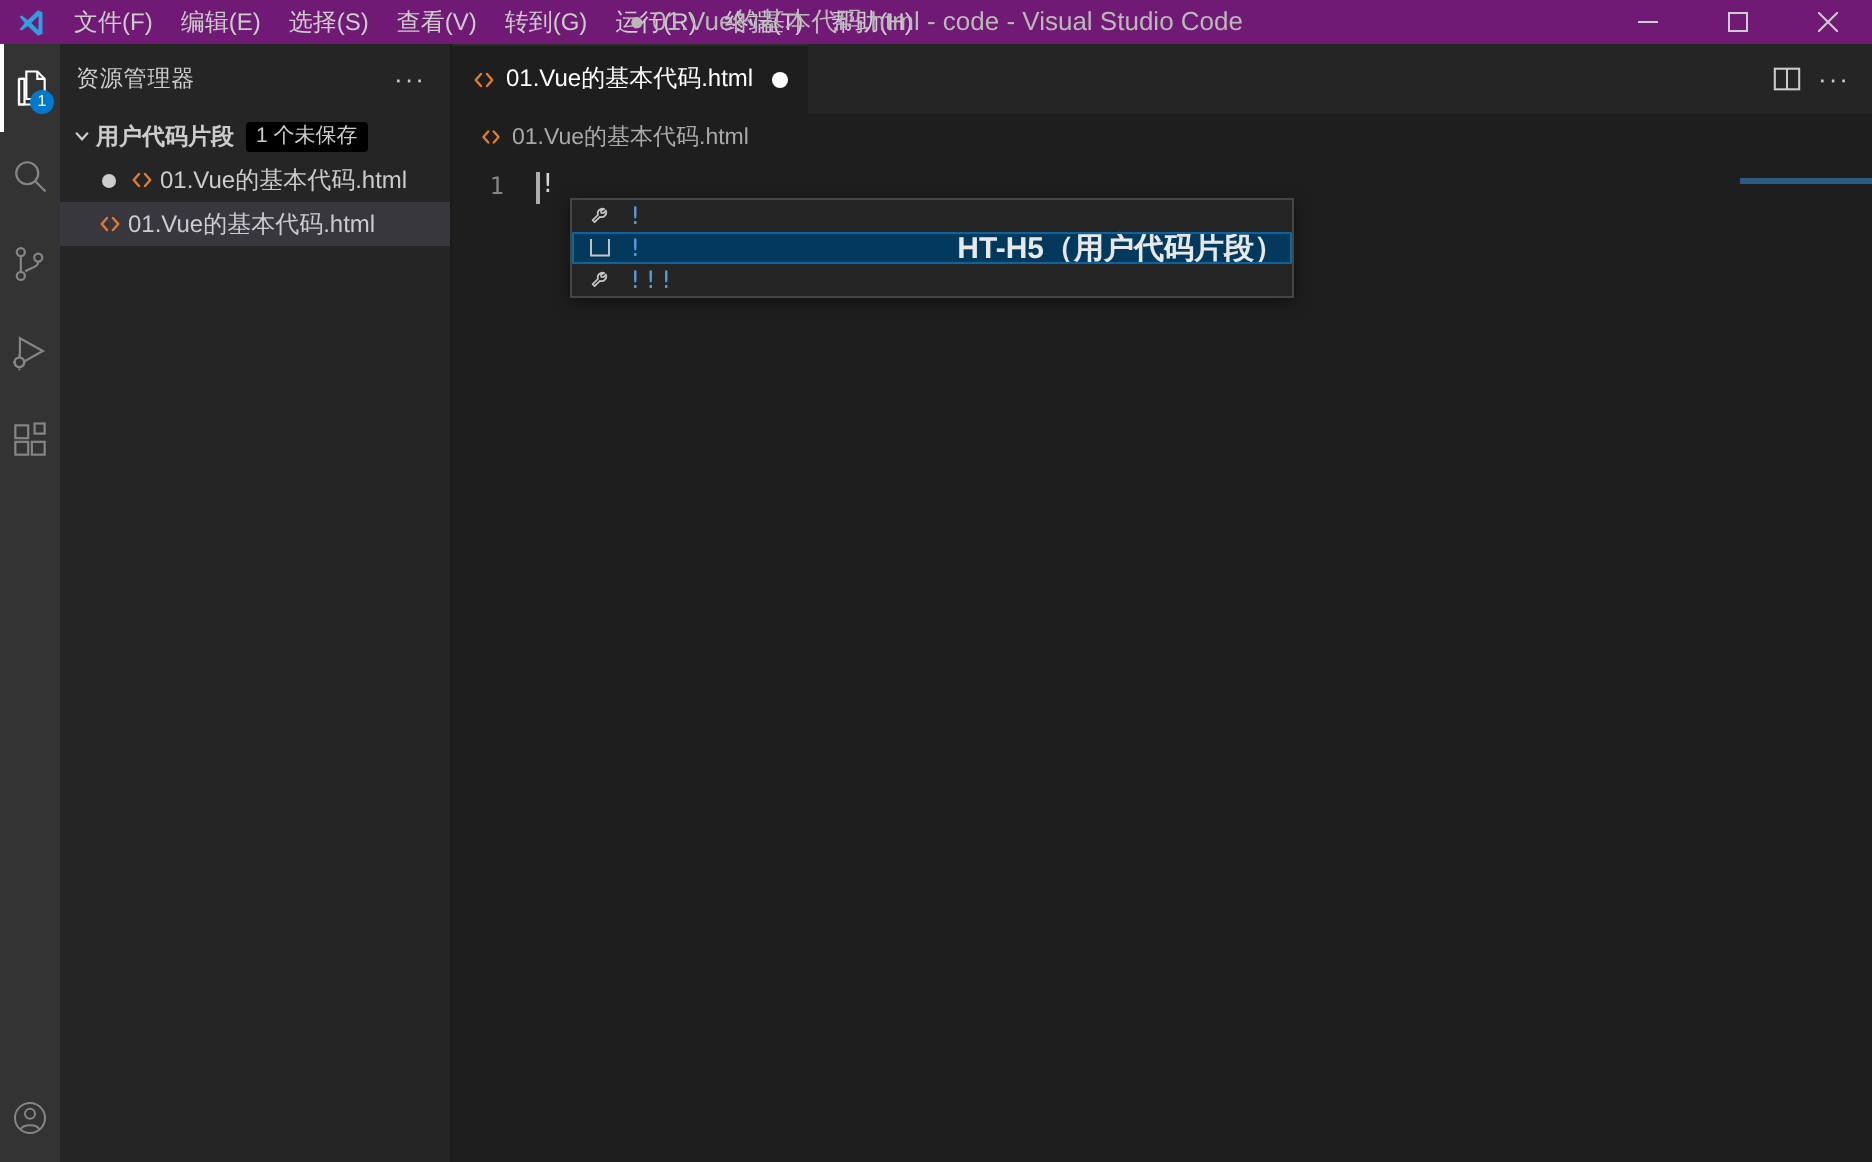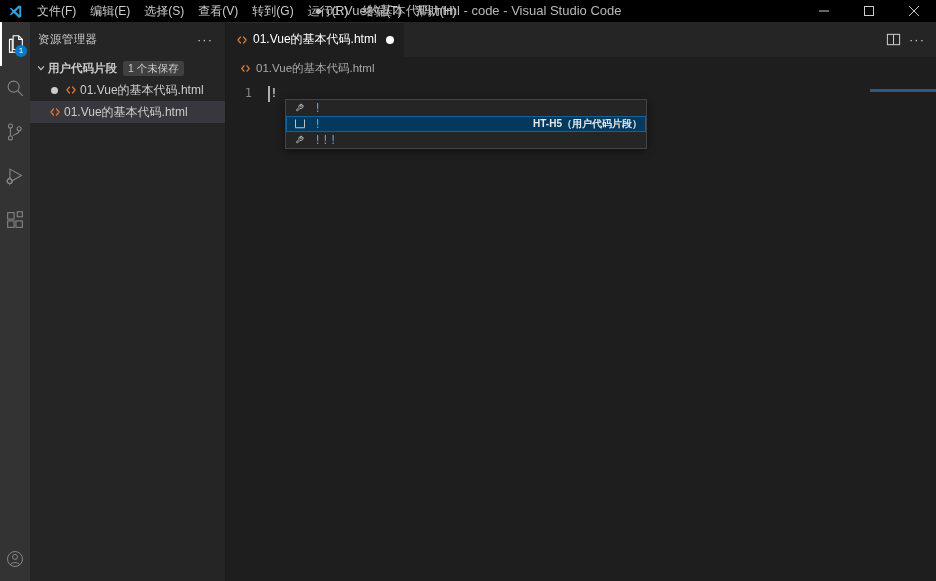--- a/index.html
+++ b/index.html
@@ -8,21 +8,21 @@
     background: #1e1e1e;
     font-family: "Liberation Sans", "DejaVu Sans", sans-serif;
     overflow: hidden;
     -webkit-font-smoothing: antialiased;
   }
   .app { position: relative; width: 936px; height: 581px; display: flex; flex-direction: column; }
 
   
   .titlebar {
     height: 22px; min-height: 22px;
-    background: #000000;
+    background: #701a75;
     display: flex; align-items: center;
     position: relative;
     color: #cccccc;
     font-size: 11.5px;
   }
   .vs-logo { width: 30px; height: 22px; display: flex; align-items: center; justify-content: center; }
   .menu { display: flex; align-items: center; height: 22px; }
   .menu-item {
     padding: 0 7px; height: 22px; line-height: 22px;
     font-size: 12px; color: #cccccc; white-space: nowrap; cursor: default;
@@ -74,21 +74,21 @@
   .sb-title { flex: 1; font-size: 11.5px; color: #cccccc; }
   .sb-actions { color: #cccccc; padding: 0 6px; font-size: 13px; letter-spacing: 1px; line-height: 10px; }
 
   .section-header {
     height: 22px; display: flex; align-items: center;
     padding-left: 4px; color: #cccccc; font-size: 11.5px; font-weight: bold;
     cursor: pointer;
   }
   .chev { width: 14px; display: inline-flex; justify-content: center; align-items: center; color: #cccccc; }
   .badge-unsaved {
-    margin-left: 6px; background: #404040; color: #cccccc;
+    margin-left: 6px; background: #000000; color: #cccccc;
     border-radius: 2px; font-size: 10.5px; font-weight: normal;
     padding: 1px 5px; line-height: 13px;
   }
 
   .tree-row {
     height: 22px; display: flex; align-items: center;
     font-size: 12px; color: #cccccc; cursor: pointer; padding-right: 4px;
     white-space: nowrap; overflow: hidden;
   }
   .tree-row.selected { background: #37373d; }
@@ -163,21 +163,21 @@
     padding: 0 4px 0 6px; gap: 6px;
     color: #d4d4d4; cursor: pointer;
   }
   .sug-row.selected { background: #04395e; outline: 1px solid #0e639c; outline-offset: -1px; }
   .sug-icon { width: 16px; height: 14px; display: flex; align-items: center; justify-content: center; color: #cccccc; }
   .sug-label {
     color: #569cd6; font-family: "DejaVu Sans Mono", "Liberation Mono", monospace;
     font-size: 12px; letter-spacing: .5px;
   }
   .sug-detail {
-    margin-left: auto; color: #cccccc; font-size: 10px; white-space: nowrap;
+    margin-left: auto; color: #cccccc; font-size: 15px; white-space: nowrap;
     font-family: "Liberation Sans", sans-serif; font-weight: bold;
   }
   .sug-row.selected .sug-detail { color: #e8e8e8; }
 
   svg { display: block; }
 </style>
 </head>
 <body>
 
 <div class="app">

